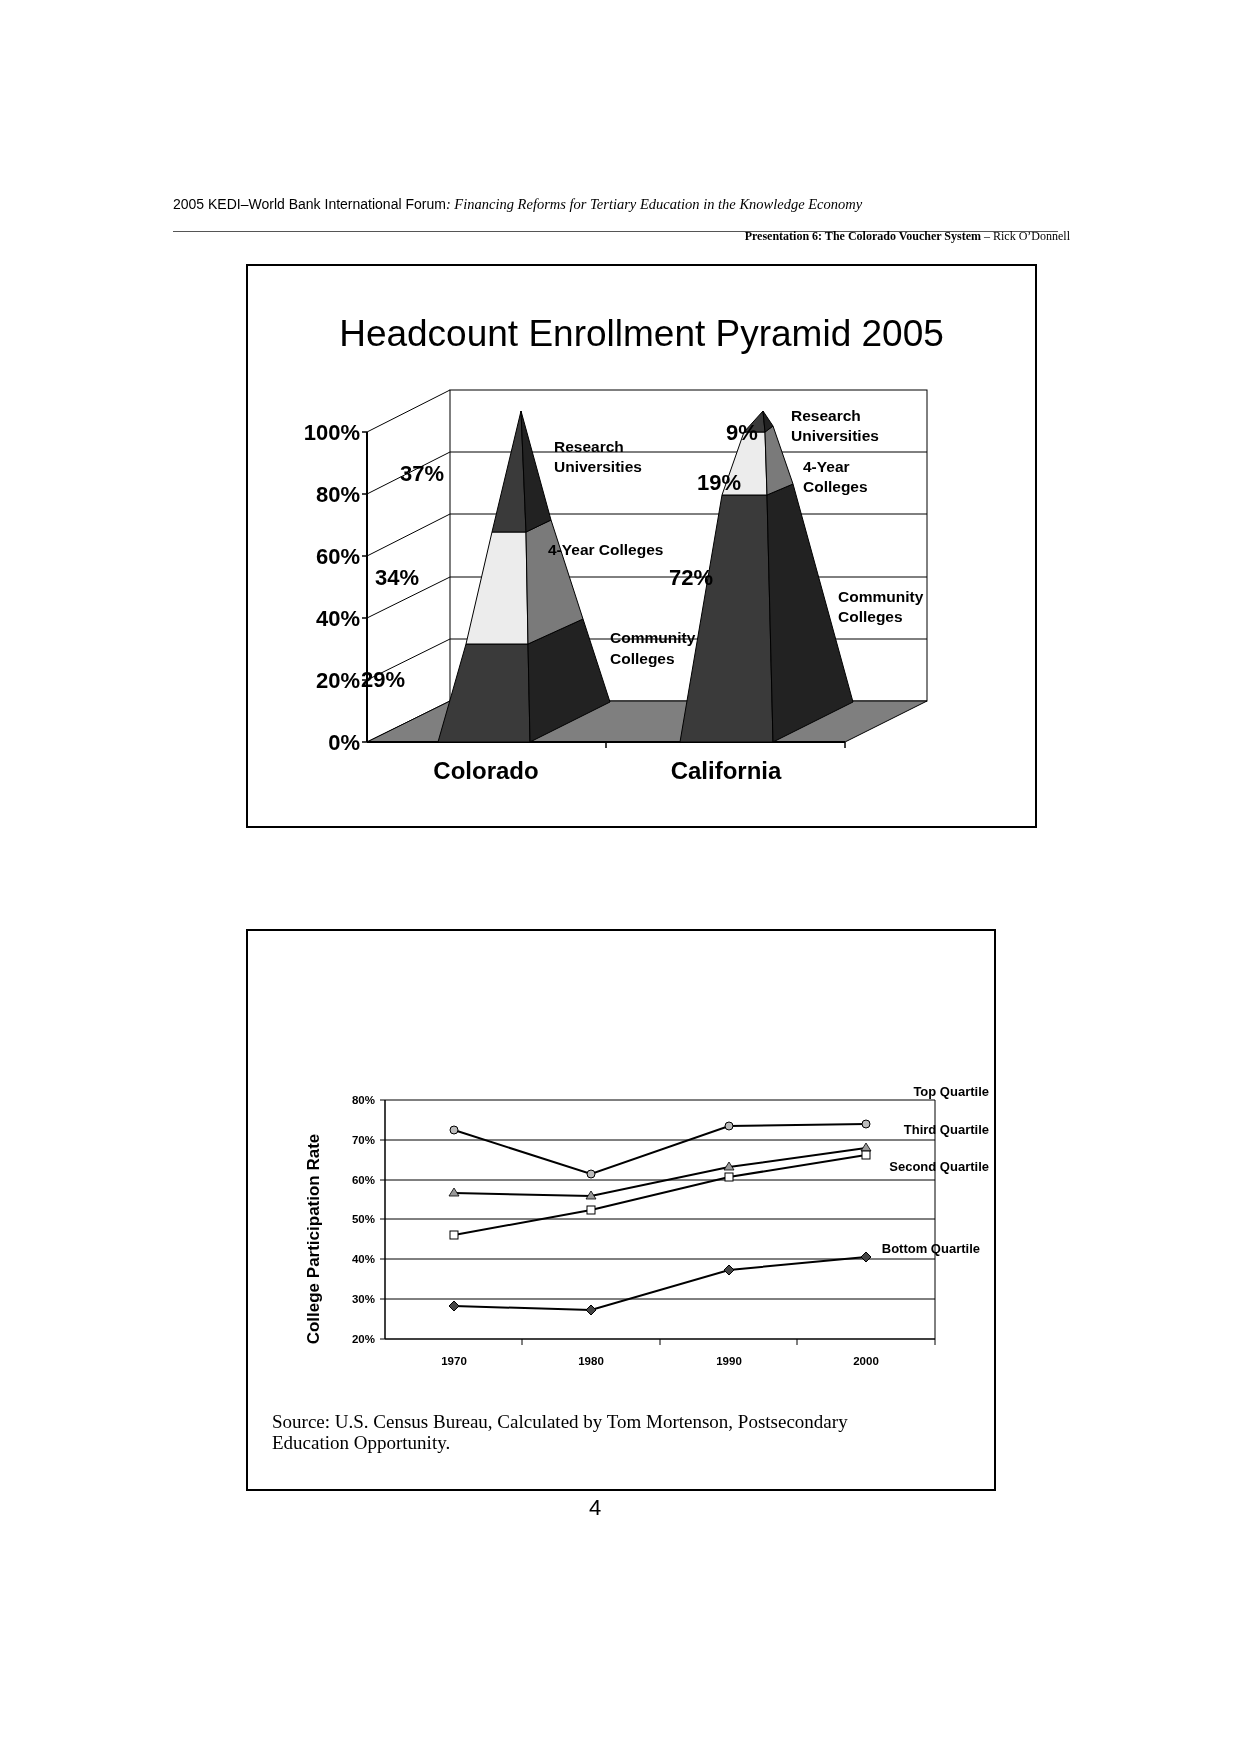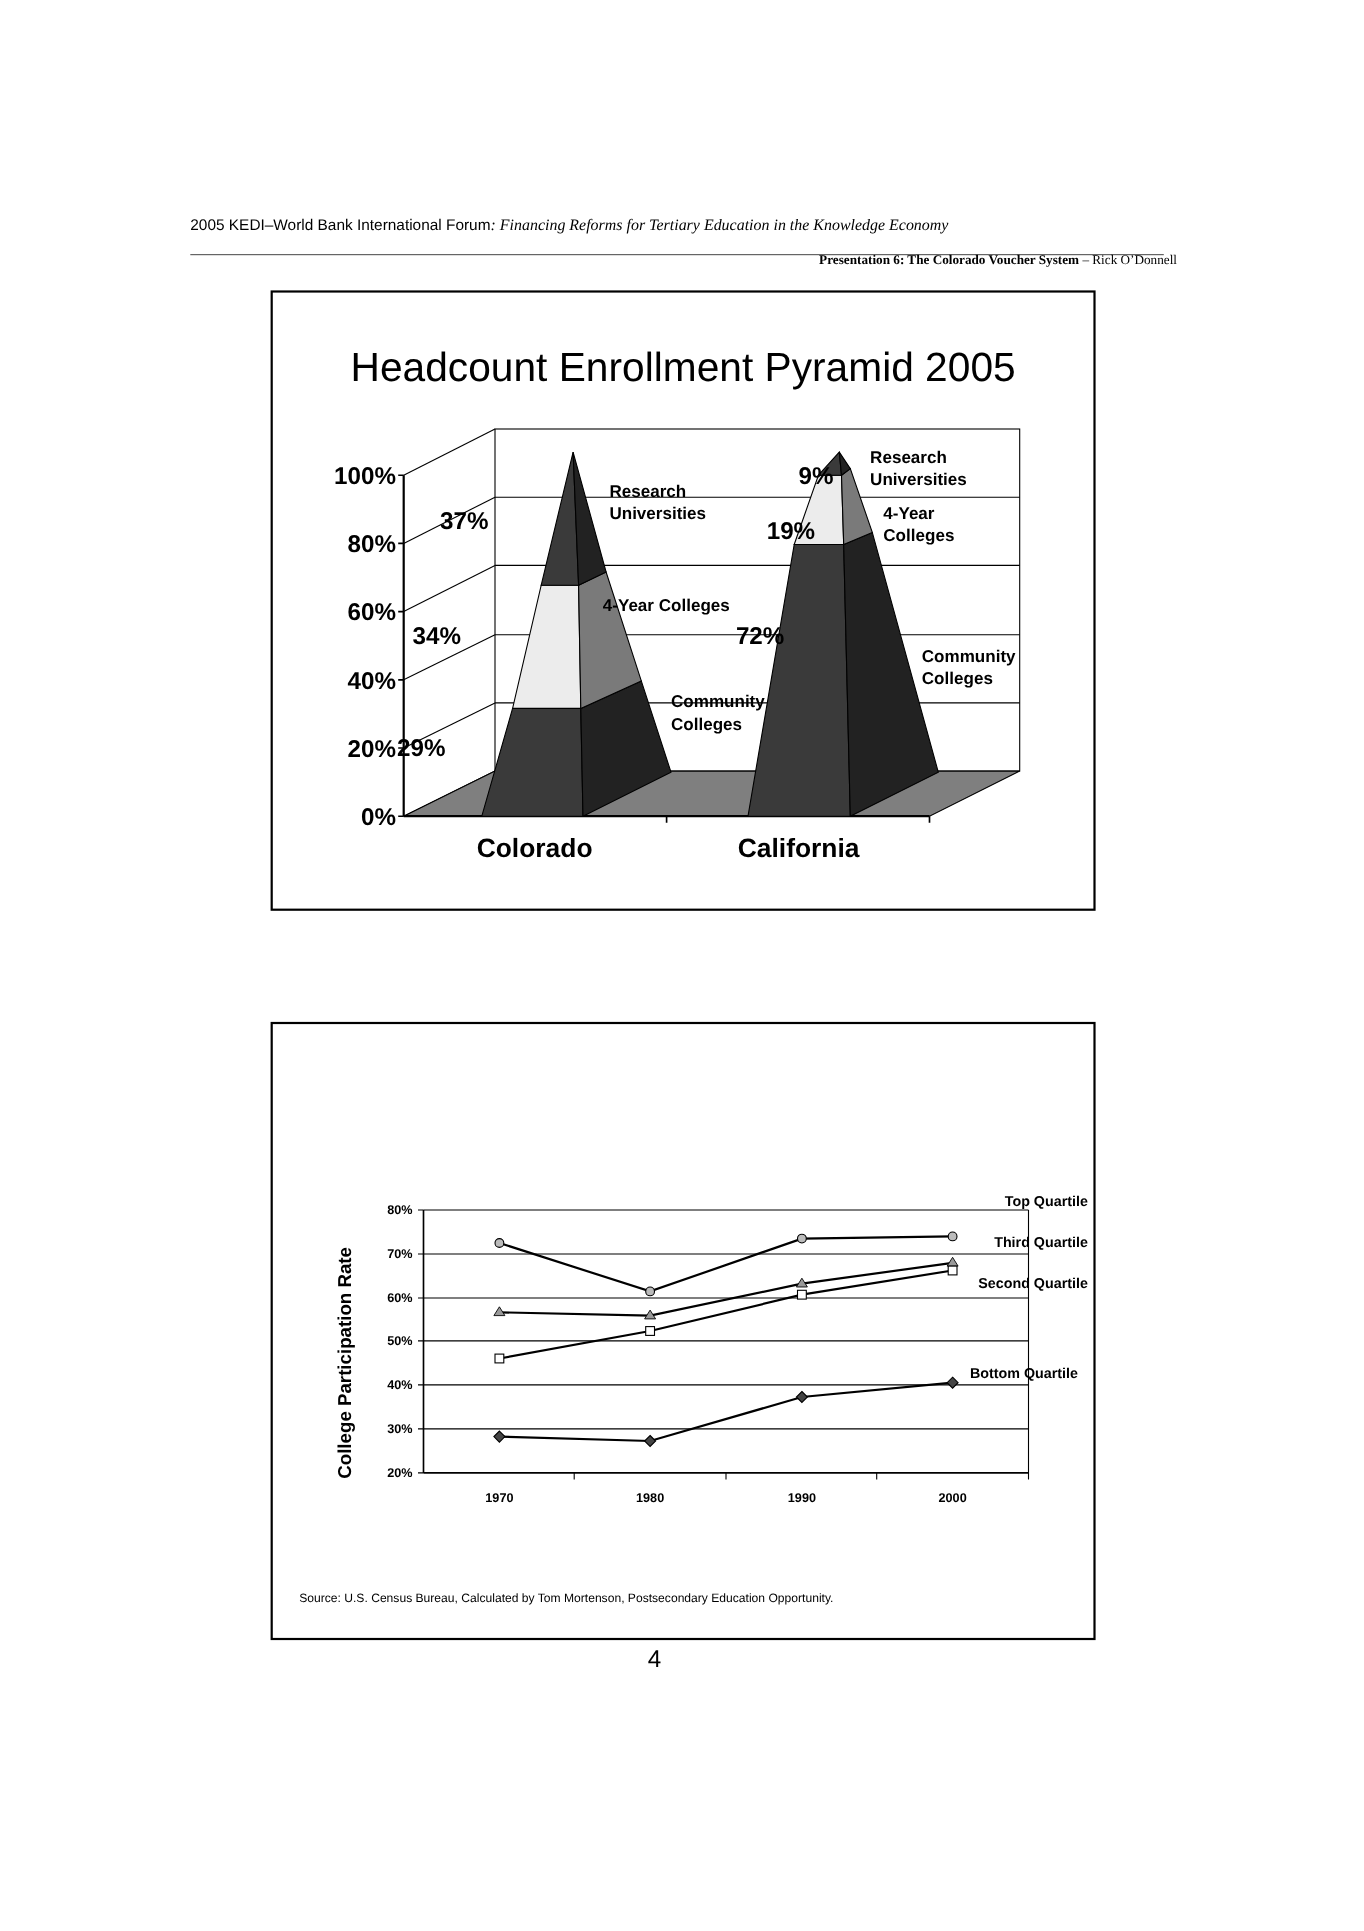--- a/index.html
+++ b/index.html
@@ -4,26 +4,26 @@
 <style>
   html, body { margin:0; padding:0; background:#ffffff; }
   body { width:1240px; height:1755px; position:relative; overflow:hidden; font-family:"Liberation Sans", sans-serif; color:#000; }
   .abs { position:absolute; }
   .hdr1 { left:173px; top:196px; font-size:14px; white-space:nowrap;text-align:center; }
   .hdr1 .it { font-family:"Liberation Serif", serif; font-style:italic; font-size:14.5px; }
   .rule { left:173px; top:231px; width:885px; border-top:1px solid #555; }
   .hdr2 { right:170px; top:229px; font-family:"Liberation Serif", serif; font-size:12px; white-space:nowrap; }
   .hdr2 b { font-weight:bold; }
   .slide { border:2px solid #000; background:#fff; }
-  .slide1 { left:246px; top:264px; width:746px; height:560px; }
+  .slide1 { left:246px; top:264px; width:746px; height:560px;padding-left:41px; }
   .slide2 { left:246px; top:929px; width:746px; height:558px; }
   .slide-title { position:absolute; left:0; width:100%; text-align:center; font-size:37px; line-height:44px; }
   .pagenum { left:0; width:1190px; top:1495px; text-align:center; font-size:22px; }
   svg text { font-family:"Liberation Sans", sans-serif; }
-  .source { position:absolute; left:24px; top:512px; width:640px; font-family:Liberation Sans, sans-serif; font-size:11px; line-height:21px; }
+  .source { position:absolute; left:24px; top:480px; width:640px; font-family:Liberation Serif, serif; font-size:19px; line-height:21px; }
 </style>
 </head>
 <body>
 
 <div class="abs hdr1">
   <span>2005 KEDI–World Bank International Forum</span><span class="it">: </span><span class="it">Financing Reforms for Tertiary Education in the Knowledge Economy</span>
 </div>
 <div class="abs rule"></div>
 <div class="abs hdr2">
   <b>Presentation 6: The Colorado Voucher System</b><span> – </span><span>Rick O’Donnell</span>

